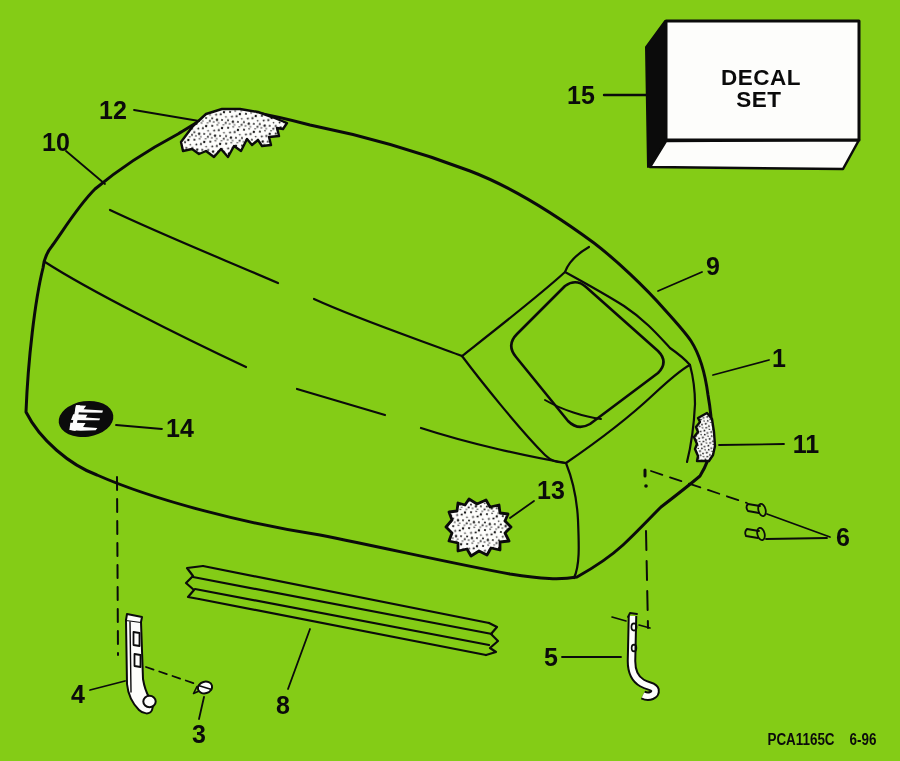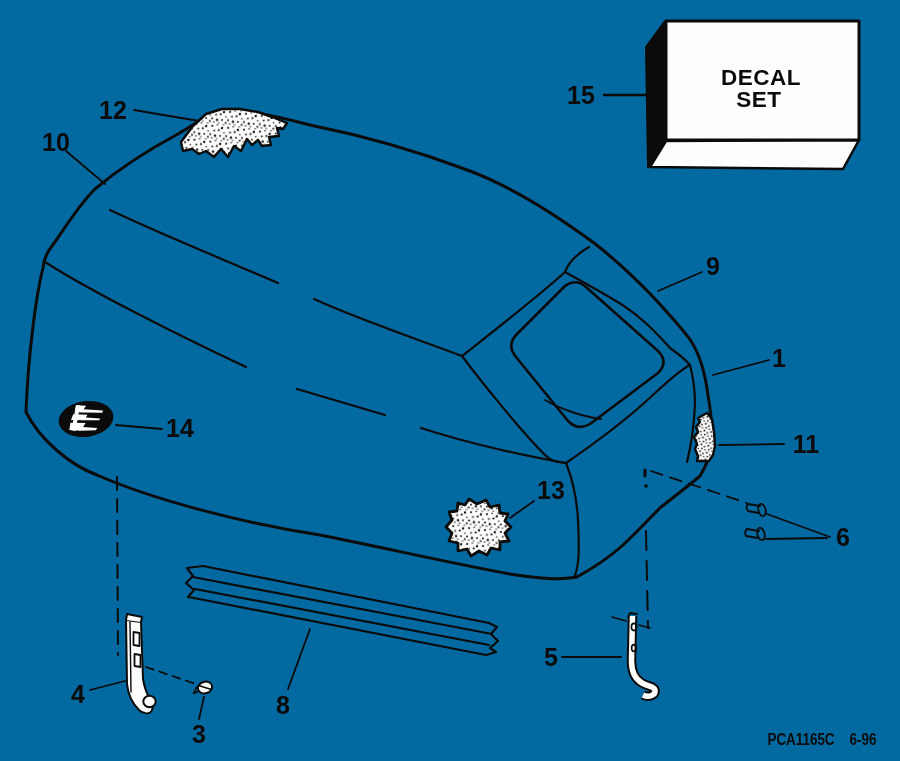--- a/index.html
+++ b/index.html
@@ -1,16 +1,16 @@
 <!DOCTYPE html>
 <html><head>
 <meta charset="utf-8">
 <style>
 html,body{margin:0;padding:0;background:#ffffff;}
-#page{width:900px;height:761px;position:relative;background:#0369a1;overflow:hidden;}
+#page{width:900px;height:761px;position:relative;background:#84cc16;overflow:hidden;}
 svg{position:absolute;top:0;left:0;}
 .lbl{font-family:"Liberation Sans",sans-serif;font-weight:bold;font-size:25px;fill:#0b0b0b;}
 .boxtxt{font-family:"Liberation Sans",sans-serif;font-weight:bold;font-size:22.5px;fill:#0b0b0b;letter-spacing:0.5px;}
 .foot{font-family:"Liberation Sans",sans-serif;font-weight:bold;font-size:17px;fill:#0b0b0b;}
 </style>
 </head>
 <body>
 <div id="page">
 <svg width="900" height="761" viewBox="0 0 900 761">
 <defs>

